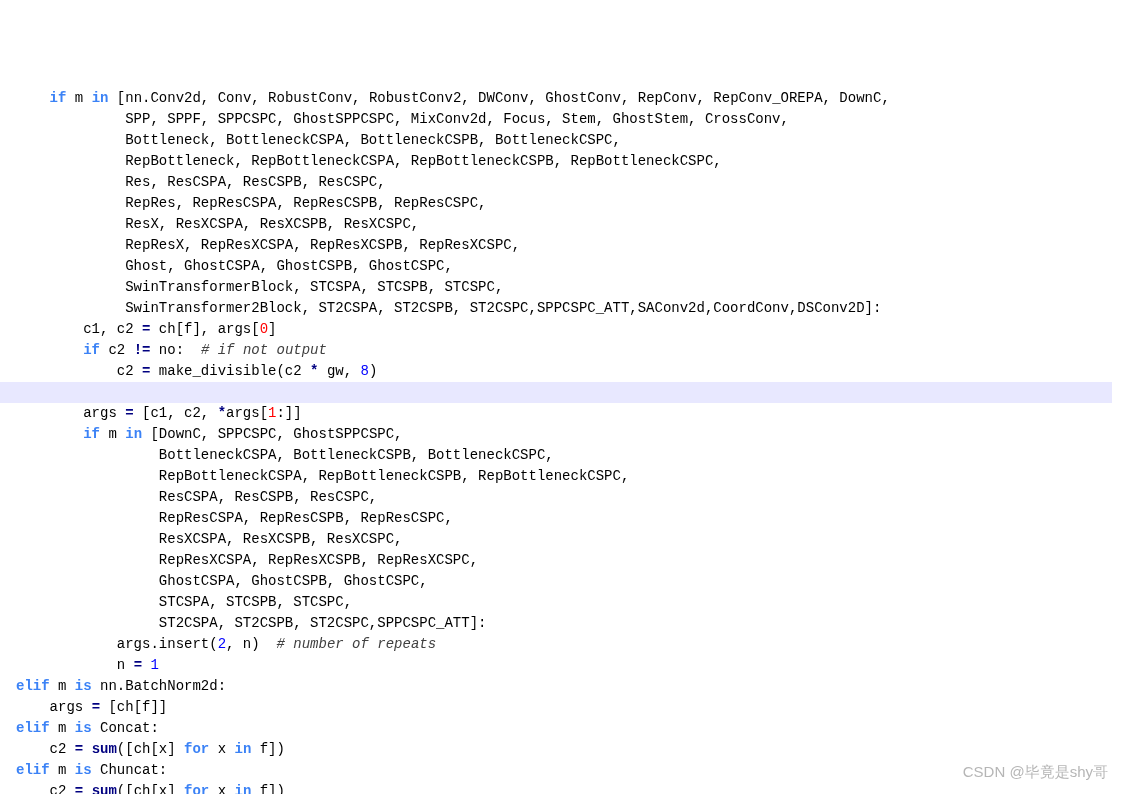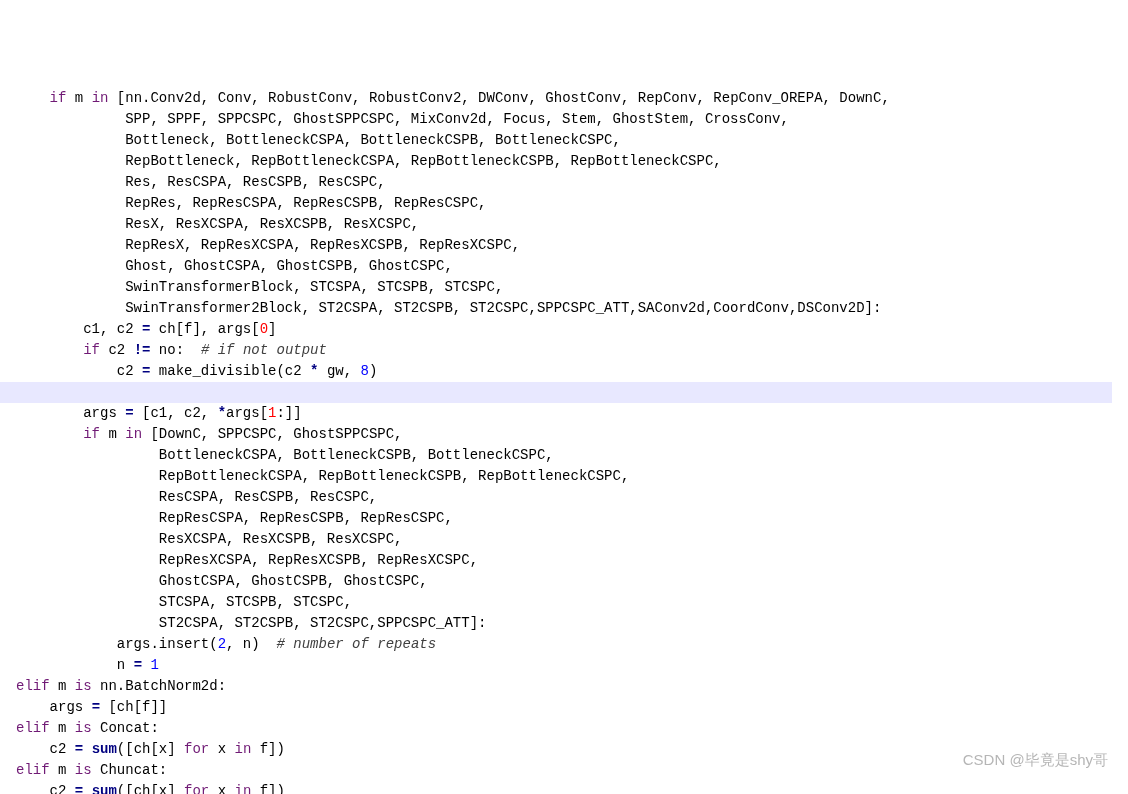--- a/index.html
+++ b/index.html
@@ -9,30 +9,30 @@
     line-height: 21px;
     background: #ffffff;
     color: #000000;
     white-space: pre;
     padding: 4px 0 0 16px;
     overflow: hidden;
     position: relative;
     width: 1128px;
     height: 794px;
   }
-  .kw { color: #701a75; font-weight: normal; } 
+  .kw { color: #3b82f6; font-weight: bold; } 
   .op { color: #000080; font-weight: bold; }                     
   .num { color: #0000ff; }                                     
   .cmt { color: #404040; font-style: italic; }                    
   .line { display: block; }
   .hl { background: #e8e8ff; display: block; width: 100%; margin-left:-16px; padding-left:16px;}
   .watermark {
     position: absolute;
     right: 20px;
-    bottom: 24px;
+    bottom: 12px;
     color: rgba(120,120,120,0.55);
     font-family: Arial, sans-serif;
     font-size: 15px;
     white-space: nowrap;
   }
 </style>
 </head>
 <body>
 
 

